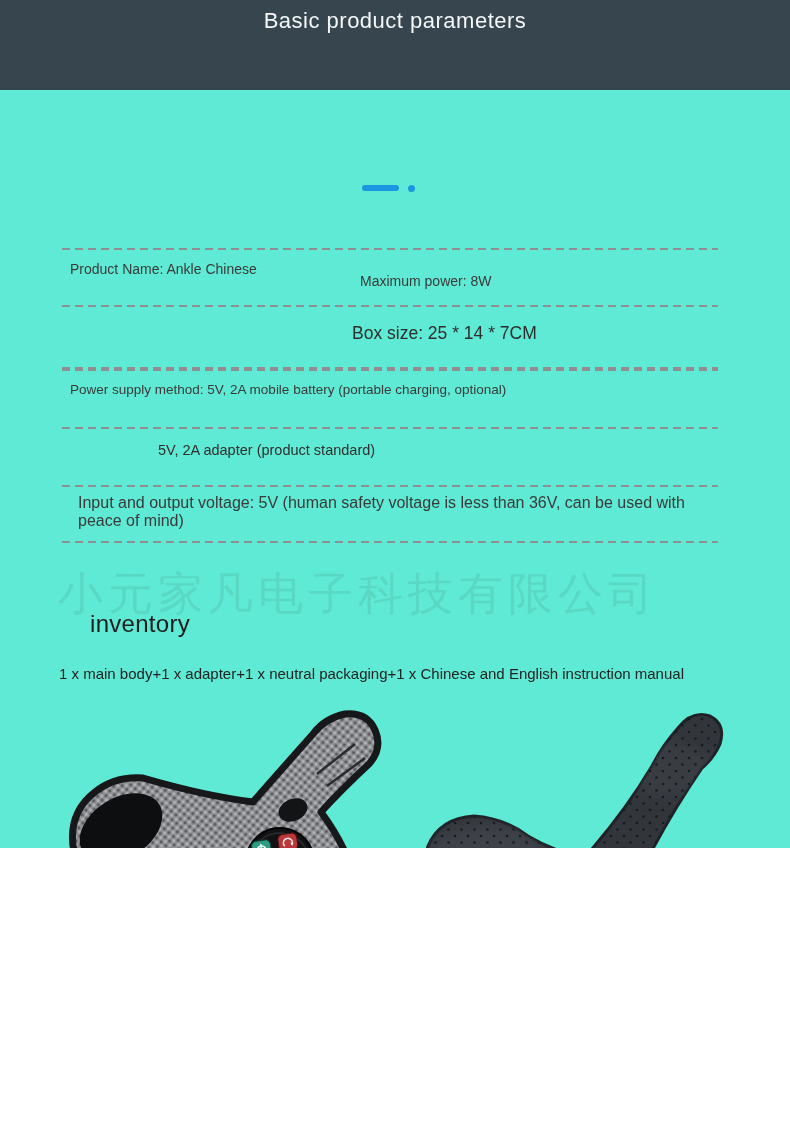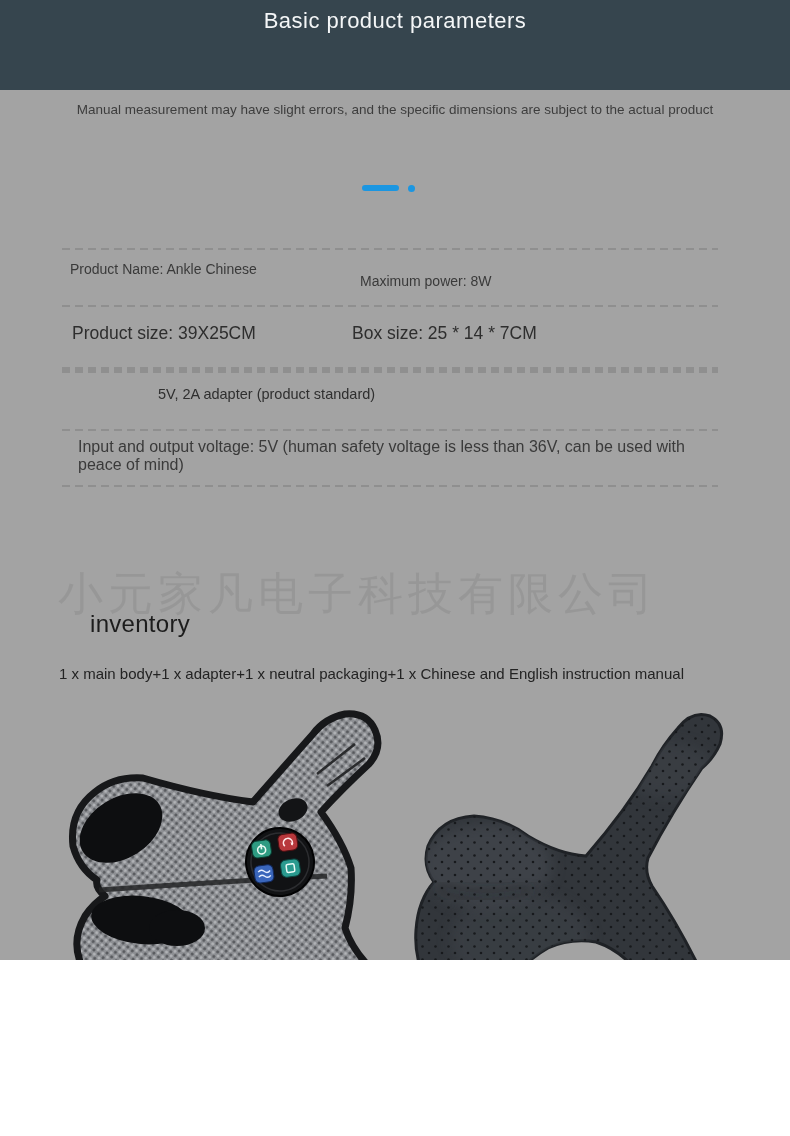--- a/index.html
+++ b/index.html
@@ -1,20 +1,20 @@
 <!DOCTYPE html>
 <html><head>
 <meta charset="utf-8">
 <style>
   * { margin:0; padding:0; box-sizing:border-box; }
   html,body { background:#ffffff; }
   body { font-family:"Liberation Sans","DejaVu Sans",sans-serif; }
   .page {
-    position:relative; width:790px; height:960px;
-    background:#a3a3a3; overflow:hidden; margin:0 auto;
+    position:relative; width:790px; height:848px;
+    background:#5eead4; overflow:hidden; margin:0 auto;
   }
 
   
   .header {
     position:absolute; left:0; top:0; width:790px; height:90px;
     background:#36454e;
   }
   .header-title {
     position:absolute; left:0; top:8px; width:100%;
     text-align:center; color:#f4f6f7; font-size:22px; font-weight:400;
@@ -78,38 +78,39 @@
 </style>
 </head>
 <body>
 
 <div class="page">
 
   <div class="header">
     <div class="header-title">Basic product parameters</div>
   </div>
 
-  <div class="disclaimer">Manual measurement may have slight errors, and the specific dimensions are subject to the actual product</div>
 
   <div class="divider-bar"></div>
   <div class="divider-dot"></div>
 
   <div class="specs">
     <div class="dash-line"></div>
     <div class="spec-row row-1">
       <span>Product Name: Ankle Chinese</span>
       <span class="col2">Maximum power: 8W</span>
     </div>
     <div class="dash-line"></div>
     <div class="spec-row row-2">
-      <span>Product size: 39X25CM</span>
       <span class="col2">Box size: 25 * 14 * 7CM</span>
     </div>
     <div class="dash-line"></div>
     <div class="dash-line"></div>
+    <div class="spec-row row-4">
+      <span>Power supply method: 5V, 2A mobile battery (portable charging, optional)</span>
+    </div>
     <div class="dash-line"></div>
     <div class="spec-row row-5">
       <span>5V, 2A adapter (product standard)</span>
     </div>
     <div class="dash-line"></div>
     <div class="spec-row row-6">
       <span>Input and output voltage: 5V (human safety voltage is less than 36V, can be used with peace of mind)</span>
     </div>
     <div class="dash-line"></div>
   </div>

